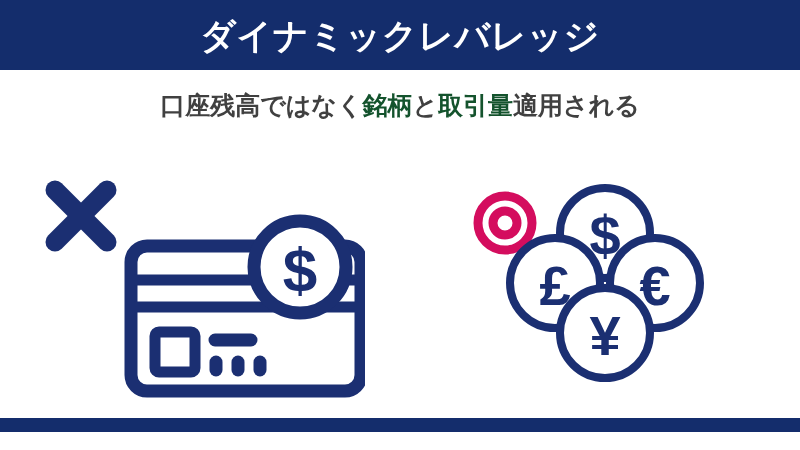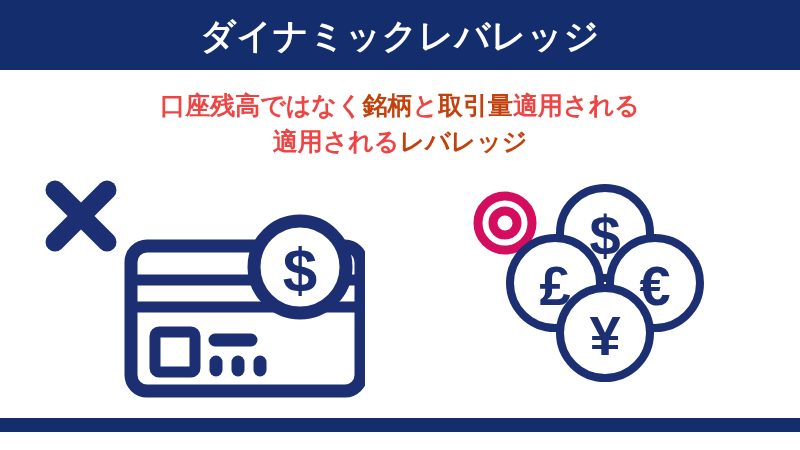--- a/index.html
+++ b/index.html
@@ -51,22 +51,22 @@
     top: 88px;
     width: 800px;
     text-align: center;
     line-height: 1.42;
   }
   .subtitle-line {
     font-size: 25px;
     font-weight: bold;
     white-space: nowrap;
   }
-  .t-navy   { color: #ef4444; }
-  .t-crimson{ color: #c2410c; }
+  .t-navy   { color: #404040; }
+  .t-crimson{ color: #14532d; }
 
   
   .art {
     position: absolute;
     left: 0;
     top: 165px;
     width: 800px;
     height: 250px;
   }
   .art svg { display: block; }
@@ -92,23 +92,20 @@
 
 <div class="slide">
 
   <div class="header-bar">
     <div class="header-title">ダイナミックレバレッジ</div>
   </div>
 
   <div class="subtitle-block">
     <div class="subtitle-line">
       <span class="t-navy">口座残高ではなく</span><span class="t-crimson">銘柄</span><span class="t-navy">と</span><span class="t-crimson">取引量</span><span class="t-navy">適用される</span>
-    </div>
-    <div class="subtitle-line">
-      <span class="t-navy">適用される</span><span class="t-crimson">レバレッジ</span>
     </div>
   </div>
 
   <div class="art">
 
     <div class="fig fig-card">
       <svg width="330" height="230" viewBox="0 0 330 230" aria-hidden="true">
 
         <g>
           <line x1="20" y1="20" x2="72" y2="72" stroke="#1B2F72" stroke-width="19" stroke-linecap="round"></line>

